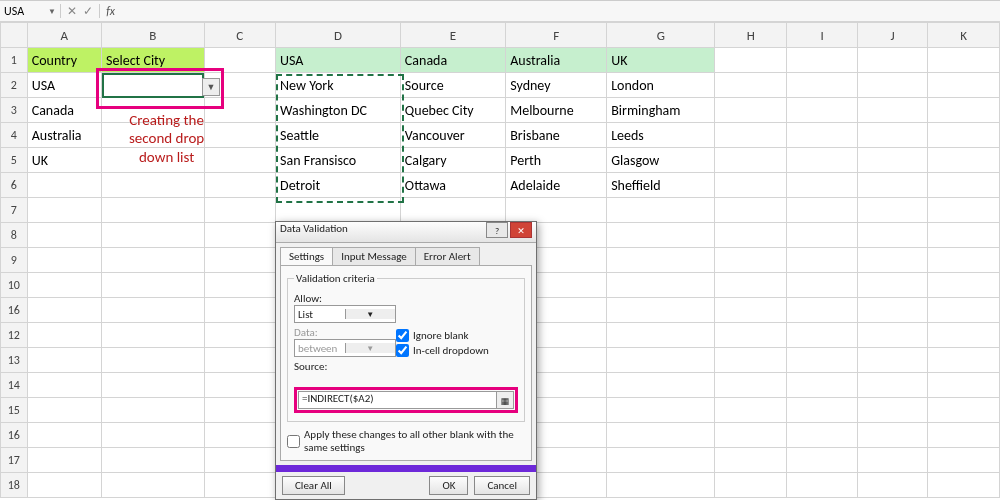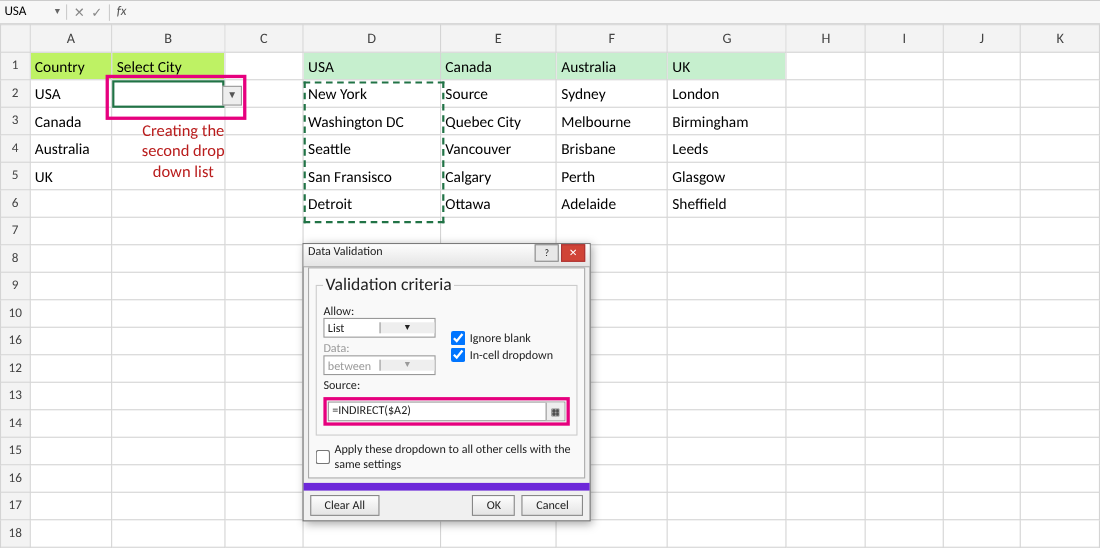--- a/index.html
+++ b/index.html
@@ -25,35 +25,35 @@
   .dlg{position:absolute;width:260px;background:#f0f0f0;border:1px solid #6f6f6f;box-shadow:2px 2px 8px rgba(0,0,0,.35);font-size:11px;color:#222}
   .dlg .titlebar{display:flex;background:linear-gradient(#fdfdfd,#e4e4e4);border-bottom:1px solid #aaa;height:20px;padding:0 4px}
   .dlg .titlebar .t{flex:1}
   .dlg .titlebar .wbtn{width:20px;height:14px;margin-left:2px;border:1px solid #888;background:#e8e8e8;font-size:9px;display:flex;align-items:center;justify-content:center}
   .dlg .titlebar .x{background:#d04437;color:#fff;border-color:#a33}
   .dlg .tabs{display:flex;margin:4px 4px 0 4px}
   .dlg .tab{border:1px solid #aaa;border-bottom:none;padding:2px 8px;background:#e8e8e8;margin-right:-1px}
   .dlg .tab.active{background:#f9f9f9;position:relative;z-index:2}
   .dlg .panel{border:1px solid #aaa;margin:0 4px 4px 4px;background:#f9f9f9;padding:6px}
   .dlg fieldset{border:1px solid #ccc;padding:4px 6px 8px 6px;margin:0 0 6px 0}
-  .dlg legend{font-size:16px;padding:0 2px}
+  .dlg legend{font-size:11px;padding:0 2px}
   .dlg label.lbl{display:block;margin-top:3px}
   .dlg .combo{display:flex;align-items:center;border:1px solid #999;background:#fff;height:16px;width:100px}
   .dlg .combo span{flex:1;padding:0 3px}
   .dlg .combo .ar{width:14px;border-left:1px solid #999;text-align:center;font-size:8px;background:#eee}
   .dlg .chk{display:flex;align-items:center;gap:4px;margin-top:2px}
   .dlg .chk input{margin:0}
-  .dlg .srcwrap{border:3px solid #e6007e;padding:1px;margin-top:4px}
+  .dlg .srcwrap{border:3px solid #e6007e;padding:1px;margin-top:14px}
   .dlg .src{display:flex;border:1px solid #999;background:#fff;height:16px}
   .dlg .src span.v{flex:1;padding:0 3px}
   .dlg .src .pick{width:16px;border-left:1px solid #999;background:#eee;display:flex;align-items:center;justify-content:center;font-size:9px}
   .dlg .btnrow{display:flex;gap:6px;padding:4px 6px;justify-content:flex-end;border-top:7px solid #6d28d9}
   .dlg .btn{border:1px solid #888;background:linear-gradient(#fdfdfd,#e4e4e4);padding:2px 12px;font-size:11px}
   .dlg .btnrow .left{margin-right:auto}
-  .row2{display:flex;gap:14px;align-items:center}
+  .row2{display:flex;align-items:flex-end}
   .disabled{color:#9a9a9a}
 </style>
 </head>
 <body>
 
 <div class="app">
 
   <div class="fbar">
     <div class="namebox">
       <span>USA</span>
@@ -343,20 +343,25 @@
   <div class="pinkbox" id="pink-b2" style="left: 95.5938px; top: 66.5px; width: 122.453px; height: 35px;"></div>
   <div class="ddarrow" id="ddarrow" style="left: 202.047px; top: 76.5px;">▼</div>
   <div class="dashed" id="dash-d" style="left: 275.547px; top: 72.5px; width: 124.812px; height: 125px;"></div>
   <div class="callout" id="callout" style="left: 111.594px; top: 109.5px; width: 110px;">Creating the second drop down list</div>
 
   <div class="dlg" id="dlg" style="left: 275px; top: 220px;">
     <div class="titlebar">
       <span class="t">Data Validation</span>
       <span class="wbtn">?</span>
       <span class="wbtn x">✕</span>
+    </div>
+    <div class="tabs">
+      <div class="tab active">Settings</div>
+      <div class="tab">Input Message</div>
+      <div class="tab">Error Alert</div>
     </div>
     <div class="panel">
       <fieldset>
         <legend>Validation criteria</legend>
         <div class="row2">
           <div>
             <label class="lbl">Allow:</label>
             <div class="combo">
               <span>List</span>
               <span class="ar">▼</span>
@@ -381,21 +386,21 @@
         <label class="lbl">Source:</label>
         <div class="srcwrap">
           <div class="src">
             <span class="v">=INDIRECT($A2)</span>
             <span class="pick">▦</span>
           </div>
         </div>
       </fieldset>
       <div class="chk">
         <input type="checkbox" style="">
-        <span>Apply these dropdown to all other cells with the same settings</span>
+        <span>Apply these changes to all other blank with the same settings</span>
       </div>
     </div>
     <div class="btnrow">
       <div class="btn left">Clear All</div>
       <div class="btn">OK</div>
       <div class="btn">Cancel</div>
     </div>
   </div>
 
 </div>

